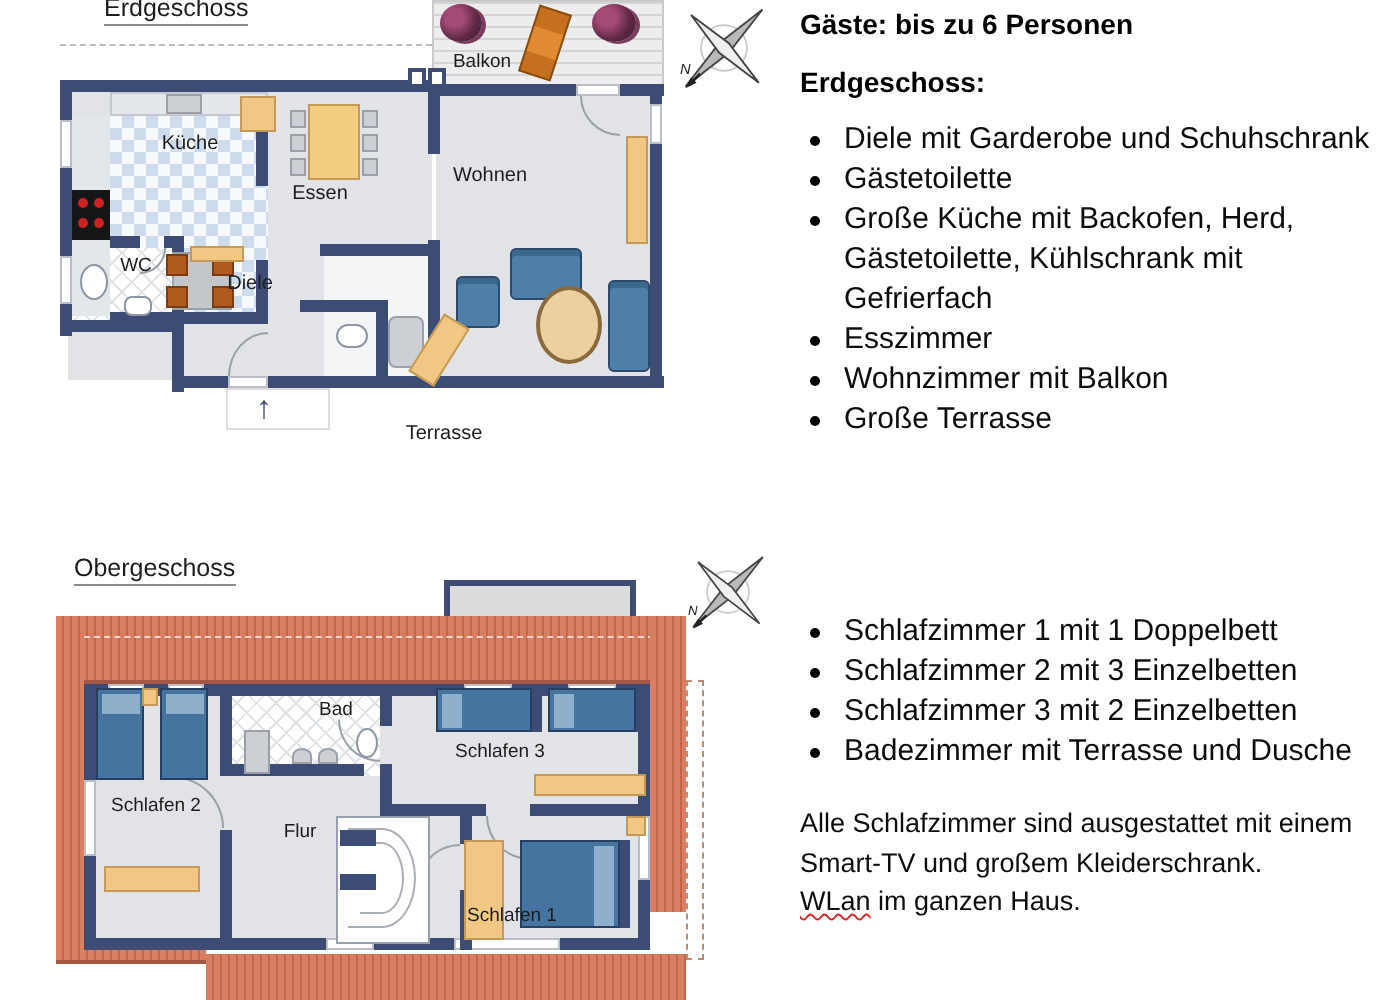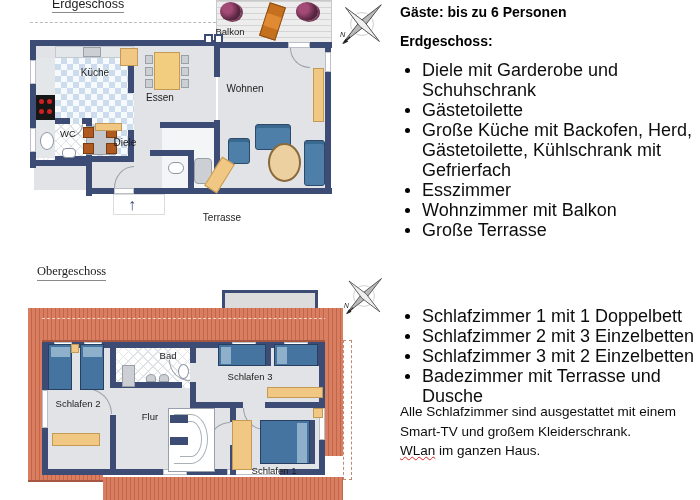--- a/index.html
+++ b/index.html
@@ -36,39 +36,39 @@
   .plant{position:absolute;border-radius:50%;background:radial-gradient(circle at 35% 35%,#a34a76 0 25%,#5d2844 60%,#3f1c30 100%);box-shadow:2px 1px 0 #7a3b5c;}
   .lounge{position:absolute;background:#c4701f;border:1px solid #8a4d12;box-sizing:border-box;}
   .lounge:after{content:"";position:absolute;left:0;top:30%;width:100%;height:40%;background:#e08b33;}
   .entrance-arrow{position:absolute;color:var(--wall);font-weight:bold;font-size:16px;line-height:16px;}
   .stair{position:absolute;background:#fff;border:1px solid #98a0ac;box-sizing:border-box;}
   .stair-curve{position:absolute;border:1px solid #aab0b8;border-left:none;border-radius:0 50% 50% 0/0 50% 50% 0;box-sizing:border-box;}
   .dashed-strip{position:absolute;background:#fff;border:1px dashed #c08a70;box-sizing:border-box;}
   .dormer{position:absolute;background:#dcdcdc;border:3px solid var(--wall);box-sizing:border-box;}
   .h-bold{position:absolute;font-size:14px;font-weight:bold;color:#000;}
   .blist{position:absolute;margin:0;padding:0;list-style:none;width:298px;}
-  .blist li{position:relative;padding-left:22px;font-size:18px;line-height:20px;color:#0d0d0d;}
+  .blist li{position:relative;padding-left:22px;font-size:15px;line-height:20px;color:#0d0d0d;}
   .blist li:before{content:"";position:absolute;left:5px;top:8px;width:5px;height:5px;border-radius:50%;background:#000;}
   .note{position:absolute;font-size:13.5px;line-height:19.5px;color:#0d0d0d;width:305px;}
   .wavy{text-decoration:underline;text-decoration-style:wavy;text-decoration-color:#d22;text-decoration-thickness:1px;}
 </style>
 </head>
 <body>
 
 <div class="page">
 
   <div class="plan-title" style="left:52px;top:-3px;">Erdgeschoss</div>
 
   <div class="plan" style="left:28px;top:0;width:320px;height:240px;">
 
     <div class="balkon-floor" style="left:188px;top:0;width:116px;height:44px;"></div>
     <div class="plant" style="left:192px;top:2px;width:21px;height:19px;"></div>
     <div class="plant" style="left:268px;top:2px;width:22px;height:19px;"></div>
     <div class="lounge" style="left:236px;top:4px;width:17px;height:35px;transform:rotate(18deg);"></div>
-    <div class="room-label sm" style="left:202px;top:31px;">Balkon</div>
+    <div class="room-label sm" style="left:213px;top:31px;">Balkon</div>
 
     <div class="dash" style="left:2px;top:22px;width:186px;"></div>
 
     <div class="floor" style="left:6px;top:46px;width:182px;height:144px;"></div>
     <div class="floor" style="left:190px;top:46px;width:109px;height:144px;"></div>
     <div class="tile-k" style="left:27px;top:58px;width:79px;height:99px;"></div>
     <div class="tile-wc" style="left:8px;top:124px;width:50px;height:36px;"></div>
     <div class="abs" style="left:134px;top:128px;width:54px;height:62px;background:#f4f5f6;"></div>
 
     <div class="wall" style="left:2px;top:40px;width:186px;height:6px;"></div>
@@ -159,21 +159,21 @@
 
   <svg class="abs" style="left:340px;top:2px;" width="44" height="44" viewBox="0 0 48 48">
     <circle cx="24" cy="24" r="12.5" fill="none" stroke="#c8c8c8" stroke-width="1"></circle>
     <polygon points="45,3 26.6,26.6 3,45 21.4,21.4" fill="#b9b9b9" stroke="#444" stroke-width="1"></polygon>
     <polygon points="6,6 26.6,21.4 43,43 21.4,26.6" fill="#efefef" stroke="#444" stroke-width="1"></polygon>
     <path d="M5 44 L11 38" stroke="#222" stroke-width="1.5"></path>
     <polygon points="3,46 9,43 6,40" fill="#222"></polygon>
     <text x="0" y="38" font-size="8" font-style="italic" fill="#222">N</text>
   </svg>
 
-  <div class="plan-title" style="left:37px;top:264px;font-family:Liberation Serif, serif;">Obergeschoss</div>
+  <div class="plan-title" style="left:37px;top:277px;">Obergeschoss</div>
 
   <div class="plan" style="left:22px;top:278px;width:335px;height:222px;">
 
     <div class="dormer" style="left:200px;top:12px;width:96px;height:22px;"></div>
 
     <div class="roof roof-edge" style="left:6px;top:30px;width:315px;height:34px;"></div>
     <div class="dash" style="left:10px;top:40px;width:305px;border-top-color:#f3d4c8;"></div>
     <div class="roof" style="left:6px;top:30px;width:14px;height:174px;"></div>
     <div class="roof" style="left:303px;top:30px;width:18px;height:148px;"></div>
     <div class="dashed-strip" style="left:321px;top:62px;width:9px;height:140px;"></div>
@@ -245,21 +245,21 @@
     <div class="bed" style="left:238px;top:142px;width:50px;height:44px;">
         <div class="pillow" style="right:2px;top:2px;width:10px;height:40px;"></div>
       </div>
     <div class="wall" style="left:288px;top:142px;width:5px;height:44px;"></div>
     <div class="tan" style="left:291px;top:130px;width:10px;height:10px;"></div>
 
     <div class="room-label sm" style="left:56px;top:125px;">Schlafen 2</div>
     <div class="room-label sm" style="left:146px;top:77px;">Bad</div>
     <div class="room-label sm" style="left:228px;top:98px;">Schlafen 3</div>
     <div class="room-label sm" style="left:128px;top:138px;">Flur</div>
-    <div class="room-label sm" style="left:234px;top:192px;padding-left:36px;">Schlafen 1</div>
+    <div class="room-label sm" style="left:234px;top:180px;">Schlafen 1</div>
   </div>
 
   <svg class="abs" style="left:344px;top:276px;" width="40" height="40" viewBox="0 0 48 48">
     <circle cx="24" cy="24" r="12.5" fill="none" stroke="#c8c8c8" stroke-width="1"></circle>
     <polygon points="45,3 26.6,26.6 3,45 21.4,21.4" fill="#b9b9b9" stroke="#444" stroke-width="1"></polygon>
     <polygon points="6,6 26.6,21.4 43,43 21.4,26.6" fill="#efefef" stroke="#444" stroke-width="1"></polygon>
     <path d="M5 44 L11 38" stroke="#222" stroke-width="1.5"></path>
     <polygon points="3,46 9,43 6,40" fill="#222"></polygon>
     <text x="0" y="38" font-size="8" font-style="italic" fill="#222">N</text>
   </svg>

